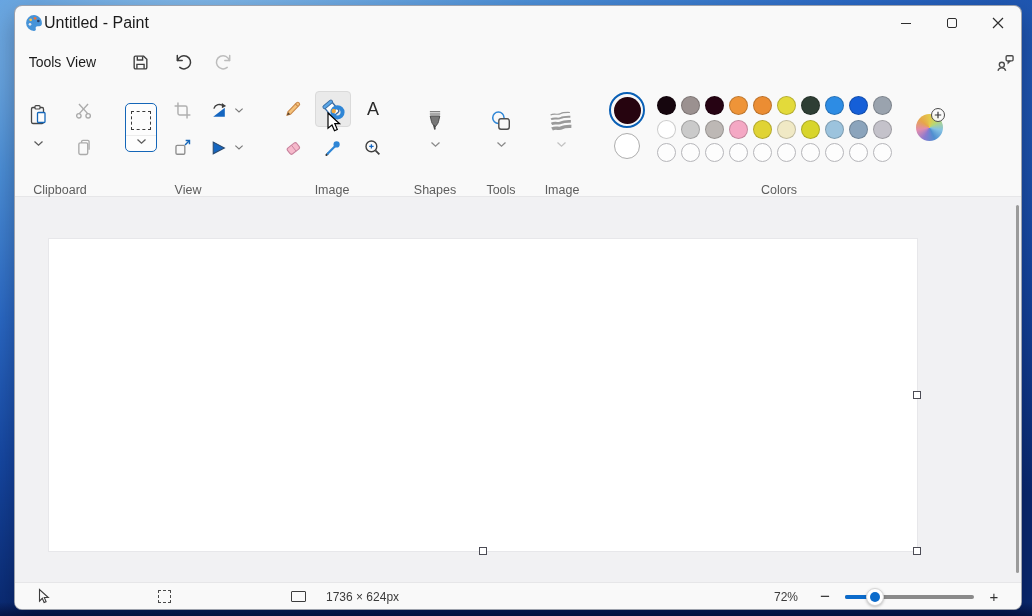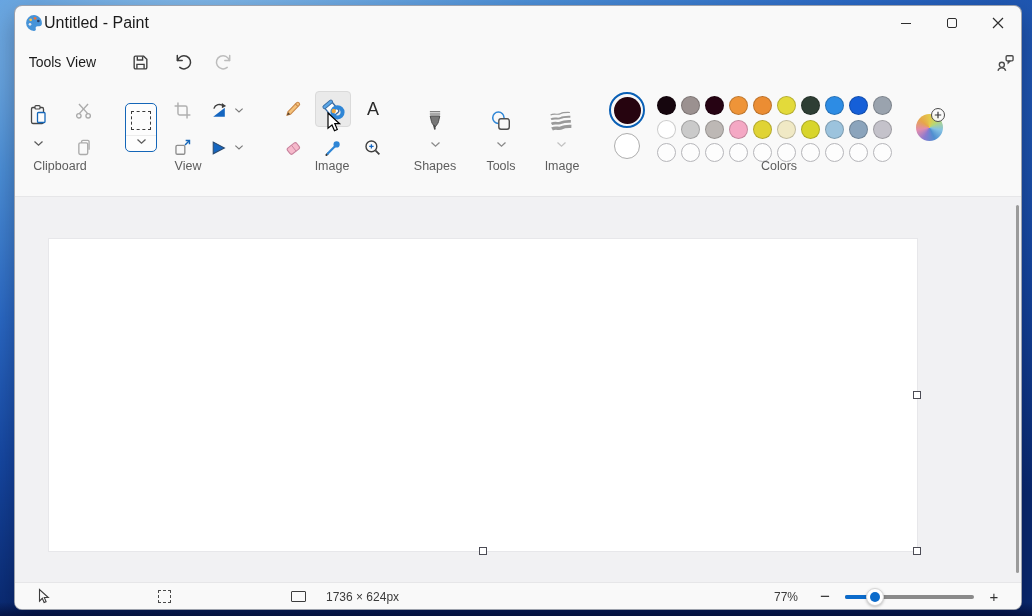--- a/index.html
+++ b/index.html
@@ -36,21 +36,21 @@
     font-size:14px; color:#1b1b1b; border-radius:5px; }
   .mi-file { left:8px;  width:44px; }
   .mi-view { left:40px; width:52px; }
   .mb-btn  { position:absolute; top:6px; width:30px; height:32px; display:flex; align-items:center; justify-content:center; border-radius:5px; }
   .mb-save { left:110px; } .mb-undo { left:153px; } .mb-redo { left:194px; }
   .mb-feedback { left:977px; width:26px; }
 
   
   .ribbon { position:relative; height:114px; border-bottom:1px solid #e6e6e8; background:#f9f9f9; }
   .rbtn { position:absolute; display:flex; align-items:center; justify-content:center; border-radius:4px; }
-  .grp-label { position:absolute; top:76px; transform:translateX(-50%); font-size:12.5px; color:#5d5d5d; white-space:nowrap; }
+  .grp-label { position:absolute; top:100px; transform:translateX(-50%); font-size:12.5px; color:#5d5d5d; white-space:nowrap; }
 
   .chev { display:inline-flex; }
   .chev svg { display:block; }
 
   
   .b-paste { left:5px; top:14px; width:36px; height:62px; flex-direction:column; justify-content:flex-start; }
   .b-paste .ico { margin-top:6px; }
   .b-paste .chev { margin-top:9px; }
   .b-cut  { left:53px; top:12px; width:30px; height:30px; }
   .b-copy { left:53px; top:49px; width:30px; height:30px; }
@@ -424,21 +424,21 @@
         </svg>
       </div>
       <div class="sb-item sb-selsize">
         <span class="sel-size-icon"></span>
       </div>
       <div class="sb-item sb-canvassize">
         <span class="canvas-size-icon"></span>
         <span class="sb-text">1736 × 624px</span>
       </div>
       <div class="sb-item sb-zoomval">
-        <span class="sb-text">77%</span>
+        <span class="sb-text">72%</span>
       </div>
       <div class="sb-item sb-minus">−</div>
       <div class="sb-item slider">
         <div class="slider-track">
           <div class="slider-fill"></div>
           <div class="slider-thumb"></div>
         </div>
       </div>
       <div class="sb-item sb-plus">+</div>
     </div>

